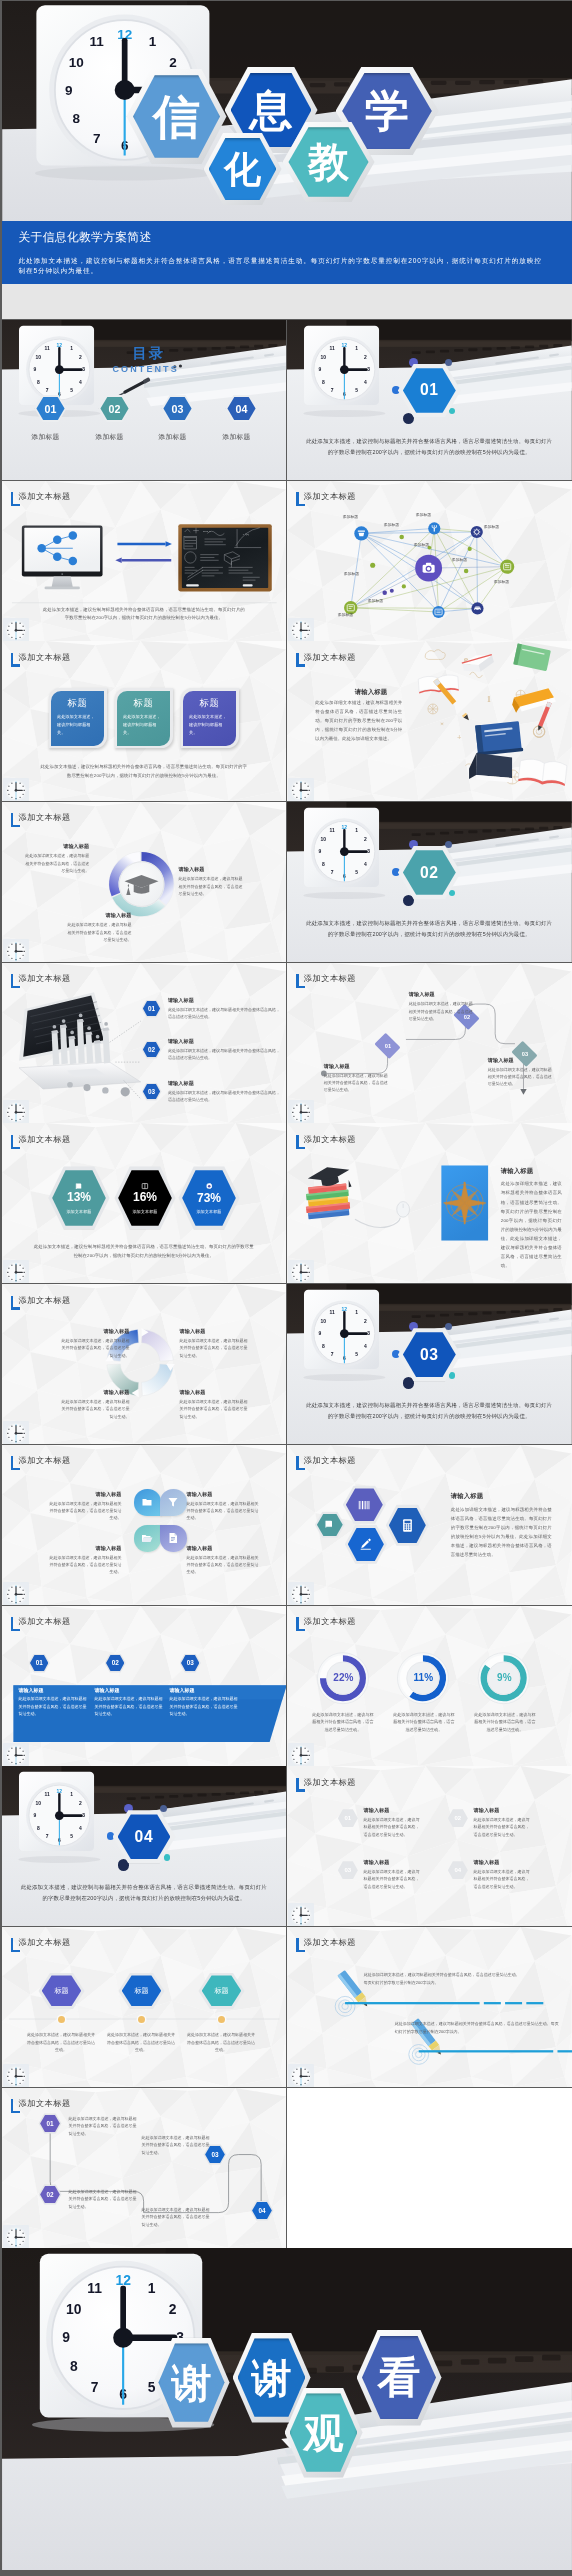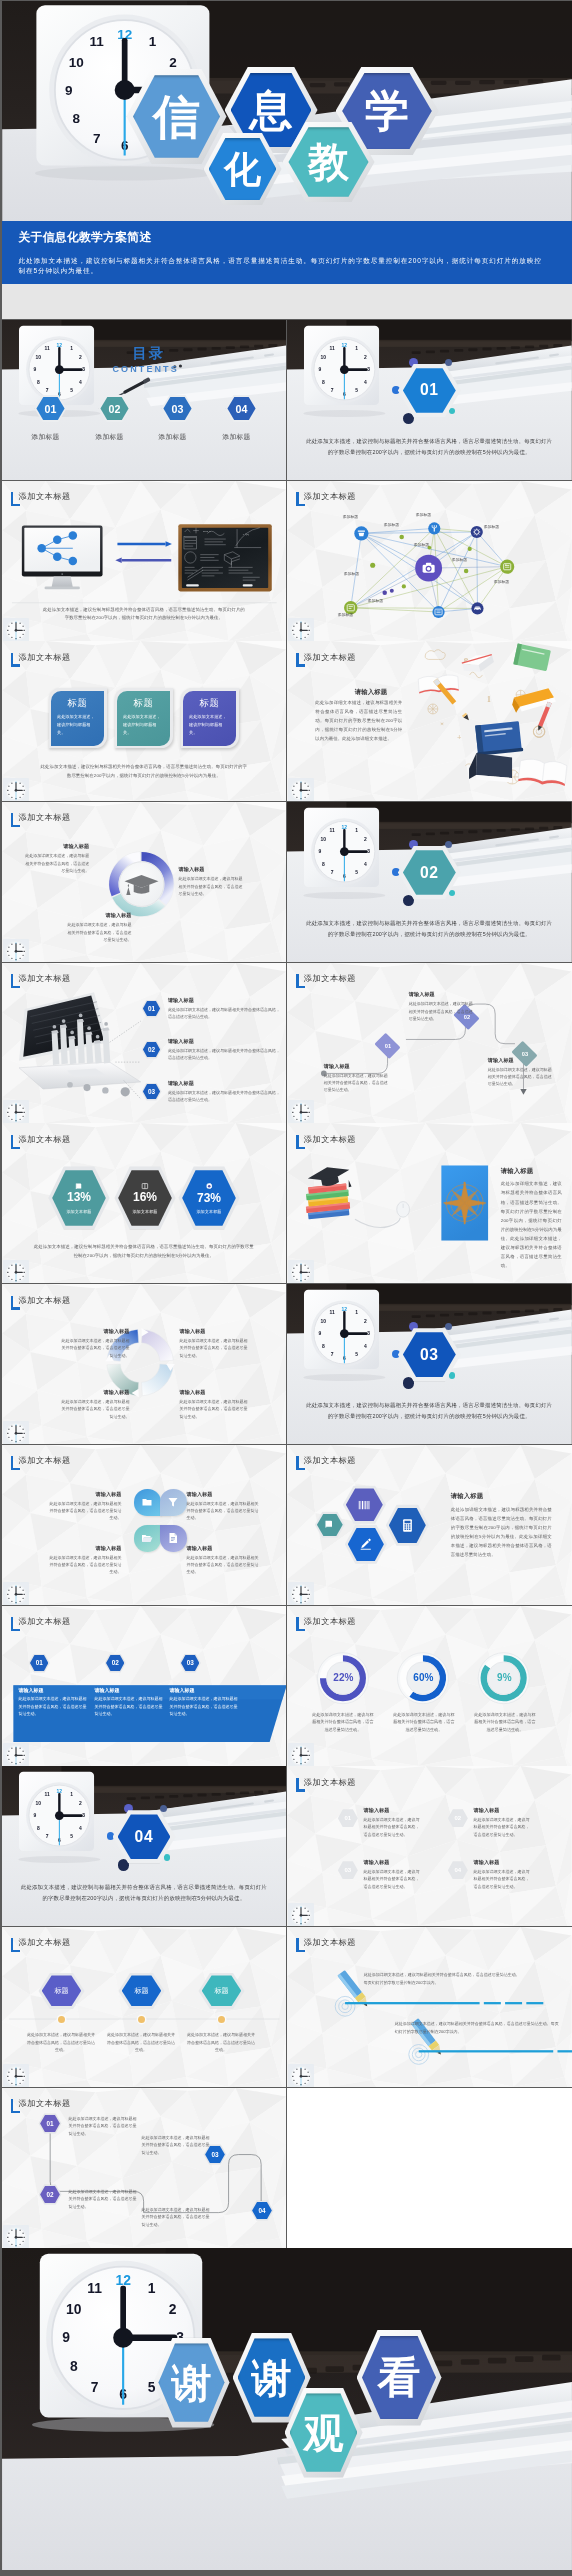--- a/index.html
+++ b/index.html
@@ -26,21 +26,21 @@
   .hx-b span{background:#1055bb;font-size:43px;}
   .hx-c{left:334px;top:66px;width:103px;height:88px;}
   .hx-c span{background:#4360b4;font-size:44px;}
   .hx-d{left:202px;top:132px;width:78px;height:72px;}
   .hx-d span{background:#2384d8;font-size:37px;}
   .hx-e{left:281px;top:121px;width:92px;height:80px;}
   .hx-e span{background:#4fbac0;font-size:41px;}
 
   
   .intro{background:#1658b8;color:#fff;padding:8.5px 14.2px 0 17px;height:63px;box-sizing:border-box;}
-  .intro h2{margin:0 0 10px 0;font-size:11.8px;font-weight:bold;letter-spacing:0.3px;}
+  .intro h2{margin:0 0 10px 0;font-size:11.8px;font-weight:normal;letter-spacing:0.3px;}
   .intro p{margin:0;font-size:6.6px;line-height:1.62;letter-spacing:0.9px;max-width:528px;}
 
   
   .gap{height:35px;background:#e6e6e6;}
   .grid{display:grid;grid-template-columns:1fr 1fr;background:#5b5b5b;gap:0.7px;border-top:0.7px solid #5b5b5b;}
   .cell{position:relative;width:100%;height:160px;overflow:hidden;background:#fff;}
   .poly{position:absolute;inset:0;width:100%;height:100%;}
   .st{position:absolute;left:17px;top:11.4px;font-size:8.2px;color:#3c3c3c;letter-spacing:0.5px;white-space:nowrap;line-height:1.15;}
   .st:before{content:"";position:absolute;left:-7.5px;top:0px;width:2.3px;height:14px;background:#1b6ec8;}
   .st:after{content:"";position:absolute;left:-7.5px;top:11.7px;width:8.5px;height:2.3px;background:#1b6ec8;}
@@ -1674,21 +1674,21 @@
               <svg viewBox="0 0 20 20" width="7.8" height="7.8">
                 <path d="M3 4 h11 a2 2 0 0 1 2 2 v10 h-11 a2 2 0 0 0 -2 2 z" fill="#fff"></path>
                 <path d="M3 4 v14 a2 2 0 0 1 2 -2 h11" fill="none" stroke="#fff" stroke-width="1.3"></path>
               </svg>
             </div>
 <div class="hp-p">13%</div>
 <div class="hp-l">添加文本标题</div>
 </div>
         </div>
 <div class="hp" style="left:113px;">
-          <div class="hp-in" style="background:#404040;">
+          <div class="hp-in" style="background:#000000;">
 <div class="hp-ic">
               <svg viewBox="0 0 20 20" width="7.8" height="7.8">
                 <rect x="3" y="4" width="14" height="13" rx="1" fill="none" stroke="#fff" stroke-width="1.6"></rect>
                 <line x1="10" y1="4" x2="10" y2="17" stroke="#fff" stroke-width="1.6"></line>
               </svg>
             </div>
 <div class="hp-p">16%</div>
 <div class="hp-l">添加文本标题</div>
 </div>
         </div>
@@ -2564,21 +2564,21 @@
           <circle cx="192" cy="102" r="23.0" fill="none" stroke="#dfe1e4" stroke-width="0.8"></circle>
           <circle cx="306" cy="102" r="36.0" fill="#f7f8f9"></circle>
           <circle cx="306" cy="102" r="36.0" fill="none" stroke="#e3e5e8" stroke-width="1"></circle>
           <circle cx="306" cy="102" r="28" fill="none" stroke="#fdfdfd" stroke-width="9"></circle>
           <path d="M 306 74 A 28 28 0 1 1 283.35 85.54" fill="none" stroke="#3bb2b8" stroke-width="9"></path>
           <circle cx="306" cy="102" r="23.0" fill="#eef0f2"></circle>
           <circle cx="306" cy="102" r="23.0" fill="none" stroke="#dfe1e4" stroke-width="0.8"></circle>
         </svg>
 <div class="rg-p" style="left:31px;color:#4e53c0;">22%</div>
 <div class="rg-b" style="left:24px;">此处添加详细文本描述，建议与标题相关并符合整体语言风格，语言描述尽量简洁生动。</div>
-<div class="rg-p" style="left:111px;color:#1360cc;">60%</div>
+<div class="rg-p" style="left:111px;color:#1360cc;">11%</div>
 <div class="rg-b" style="left:105px;">此处添加详细文本描述，建议与标题相关并符合整体语言风格，语言描述尽量简洁生动。</div>
 <div class="rg-p" style="left:192px;color:#3bb2b8;">9%</div>
 <div class="rg-b" style="left:186px;">此处添加详细文本描述，建议与标题相关并符合整体语言风格，语言描述尽量简洁生动。</div>
 <svg class="wm" viewBox="0 0 40 40">
 <rect x="0" y="0" width="40" height="40" rx="1.5" fill="#e8edf2"></rect>
 <circle cx="20" cy="19" r="16.5" fill="#eef1f5"></circle>
 <circle cx="20" cy="19" r="15" fill="#fbfcfd" stroke="#e3e8ed" stroke-width="0.7"></circle>
 <rect x="18.90" y="5.40" width="2.20" height="2" rx="0.6" fill="#5bb6e8"></rect>
           <rect x="25.50" y="7.09" width="1.60" height="2" rx="0.6" fill="#33363d"></rect>
           <rect x="30.11" y="11.70" width="1.60" height="2" rx="0.6" fill="#33363d"></rect>

